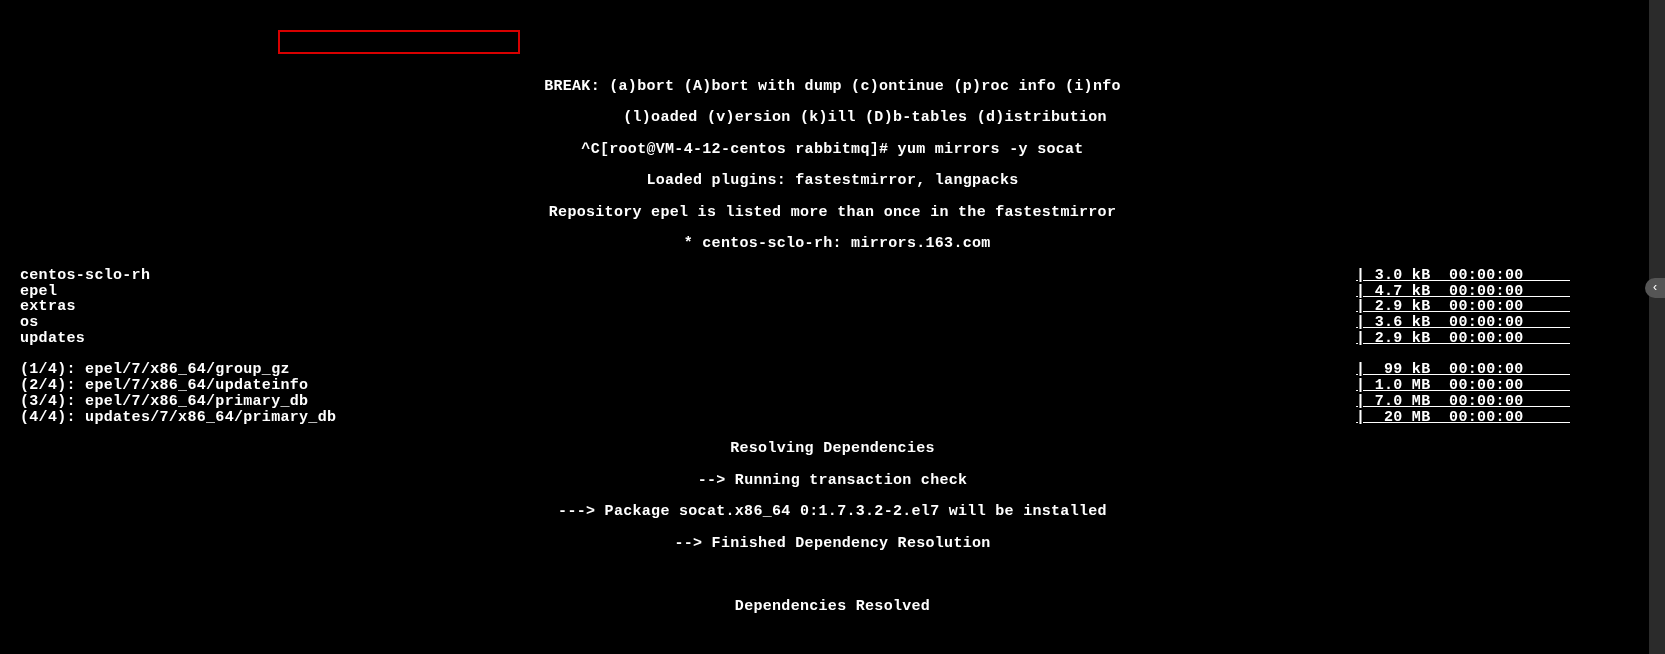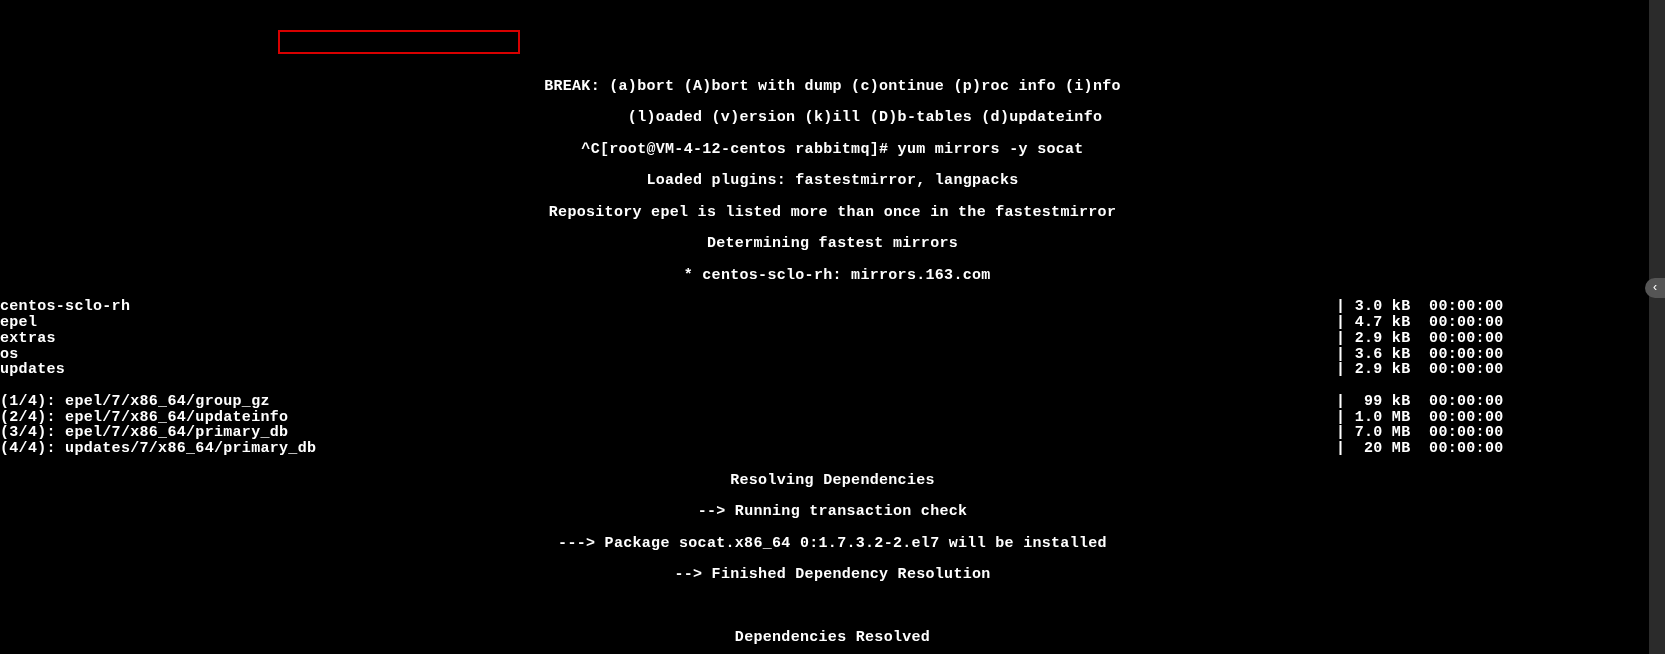--- a/index.html
+++ b/index.html
@@ -27,23 +27,24 @@
       left: 278px;
       top: 30px;
       width: 242px;
       height: 24px;
       pointer-events: none;
     }
     .row {
       display: flex;
       justify-content: space-between;
       width: 1550px;
+      margin-left: 20px;
     }
     .row .left { flex: 0 0 auto; }
-    .row .right { flex: 0 0 auto; text-align: left; }
+    .row .right { flex: 0 0 auto; text-align: left; text-decoration: underline; }
     .side-tab {
       position: absolute;
       right: 0;
       top: 0;
       width: 16px;
       height: 100%;
       background: #2b2b2b;
     }
     .side-arrow {
       position: absolute;
@@ -59,25 +60,24 @@
       line-height: 20px;
     }
   </style>
 </head>
 <body>
 
 
 
 <div class="terminal">
 <div class="line">BREAK: (a)bort (A)bort with dump (c)ontinue (p)roc info (i)nfo</div>
-<div class="line">       (l)oaded (v)ersion (k)ill (D)b-tables (d)updateinfo</div>
+<div class="line">       (l)oaded (v)ersion (k)ill (D)b-tables (d)istribution</div>
 <div class="line"><span>^C[root@VM-4-12-centos rabbitmq]# </span><span>yum mirrors -y socat</span></div>
 <div class="line">Loaded plugins: fastestmirror, langpacks</div>
 <div class="line">Repository epel is listed more than once in the fastestmirror</div>
-<div class="line">Determining fastest mirrors</div>
 <div class="line"> * centos-sclo-rh: mirrors.163.com</div>
 <div id="repos"><div class="row"><span class="left">centos-sclo-rh</span><span class="right">| 3.0 kB  00:00:00     </span></div><div class="row"><span class="left">epel</span><span class="right">| 4.7 kB  00:00:00     </span></div><div class="row"><span class="left">extras</span><span class="right">| 2.9 kB  00:00:00     </span></div><div class="row"><span class="left">os</span><span class="right">| 3.6 kB  00:00:00     </span></div><div class="row"><span class="left">updates</span><span class="right">| 2.9 kB  00:00:00     </span></div></div>
 <div id="downloads"><div class="row"><span class="left">(1/4): epel/7/x86_64/group_gz</span><span class="right">|  99 kB  00:00:00     </span></div><div class="row"><span class="left">(2/4): epel/7/x86_64/updateinfo</span><span class="right">| 1.0 MB  00:00:00     </span></div><div class="row"><span class="left">(3/4): epel/7/x86_64/primary_db</span><span class="right">| 7.0 MB  00:00:00     </span></div><div class="row"><span class="left">(4/4): updates/7/x86_64/primary_db</span><span class="right">|  20 MB  00:00:00     </span></div></div>
 <div class="line">Resolving Dependencies</div>
 <div class="line">--&gt; Running transaction check</div>
 <div class="line">---&gt; Package socat.x86_64 0:1.7.3.2-2.el7 will be installed</div>
 <div class="line">--&gt; Finished Dependency Resolution</div>
 <div class="line">&nbsp;</div>
 <div class="line">Dependencies Resolved</div>
 

